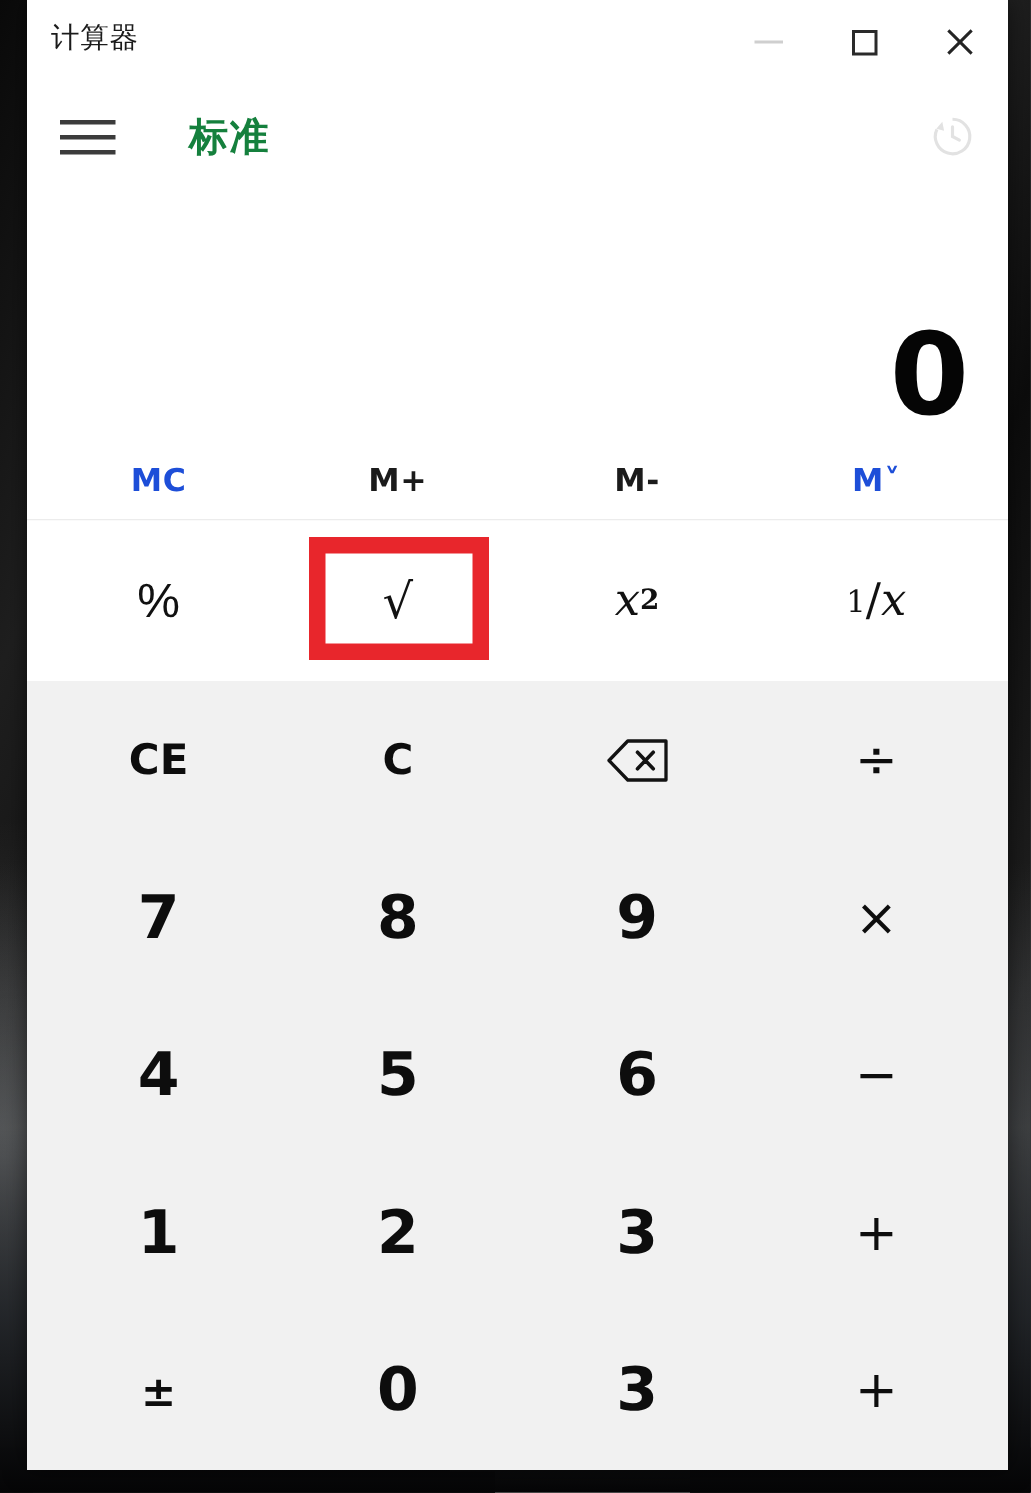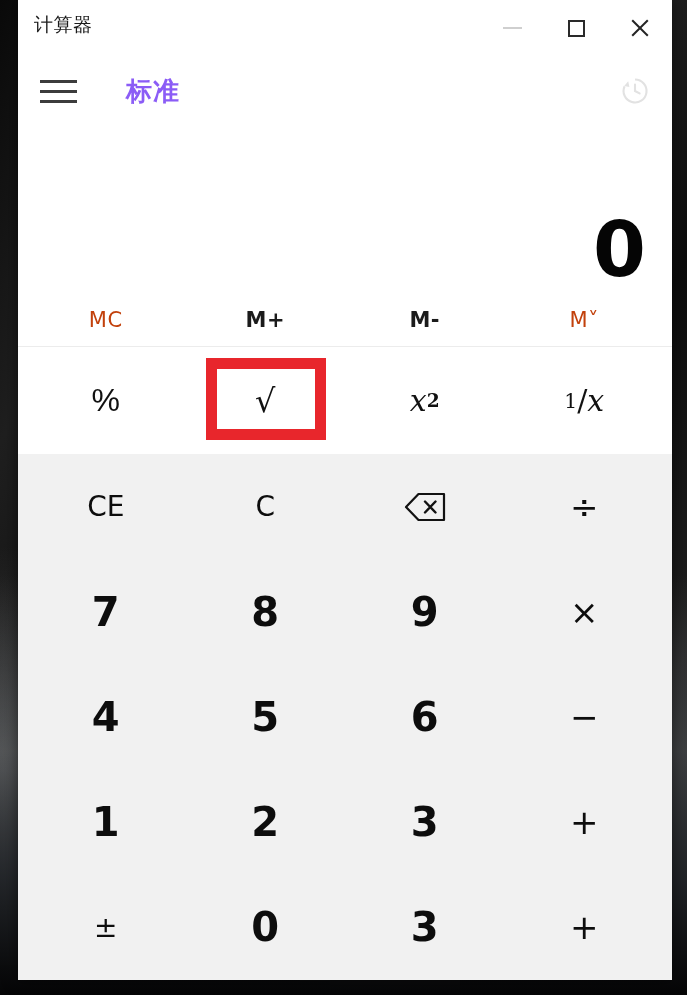--- a/index.html
+++ b/index.html
@@ -144,21 +144,21 @@
   .hamburger span {
     display: block;
     width: 37px;
     height: 3px;
     background: #3c3c3c;
   }
   .mode-title {
     margin-left: 42px;
     font-size: 26px;
     font-weight: bold;
-    color: #8b5cf6;
+    color: #15803d;
     font-family: "DejaVu Sans", "Liberation Sans", sans-serif;
     letter-spacing: 1px;
   }
   .history-btn {
     margin-left: auto;
     width: 54px;
     height: 48px;
     display: flex;
     align-items: center;
     justify-content: center;
@@ -194,21 +194,21 @@
     flex: 1;
     display: flex;
     align-items: center;
     justify-content: center;
     font-size: 21px;
     font-family: "DejaVu Sans", "Liberation Sans", sans-serif;
     font-weight: 600;
     color: #1b1b1b;
     letter-spacing: 0.5px;
   }
-  .mem-btn.disabled { color: #c2410c; font-weight: 400; }
+  .mem-btn.disabled { color: #1d4ed8; font-weight: 700; }
 
   
   .func-row {
     flex: 0 0 107px;
     display: flex;
     background: #ffffff;
     padding: 0 8px;
     position: relative;
   }
   .func-btn {
@@ -249,21 +249,21 @@
     box-sizing: border-box;
   }
   .key {
     display: flex;
     align-items: center;
     justify-content: center;
     font-size: 40px;
     color: #0d0d0d;
     font-family: "DejaVu Sans", "Liberation Sans", sans-serif;
   }
-  .key.small { font-size: 28px; font-weight: 400; text-align: center; }
+  .key.small { font-size: 28px; font-weight: 700; text-align: center; }
   .key.op { font-size: 34px; font-weight: 400; }
   .key.digit { font-weight: bold; }
   .key svg { display: block; }
 </style>
 </head>
 <body>
 
 <div id="desktop">
   <div id="desktop-left-glow"></div>
   <div id="desktop-bottom-bar"></div>

